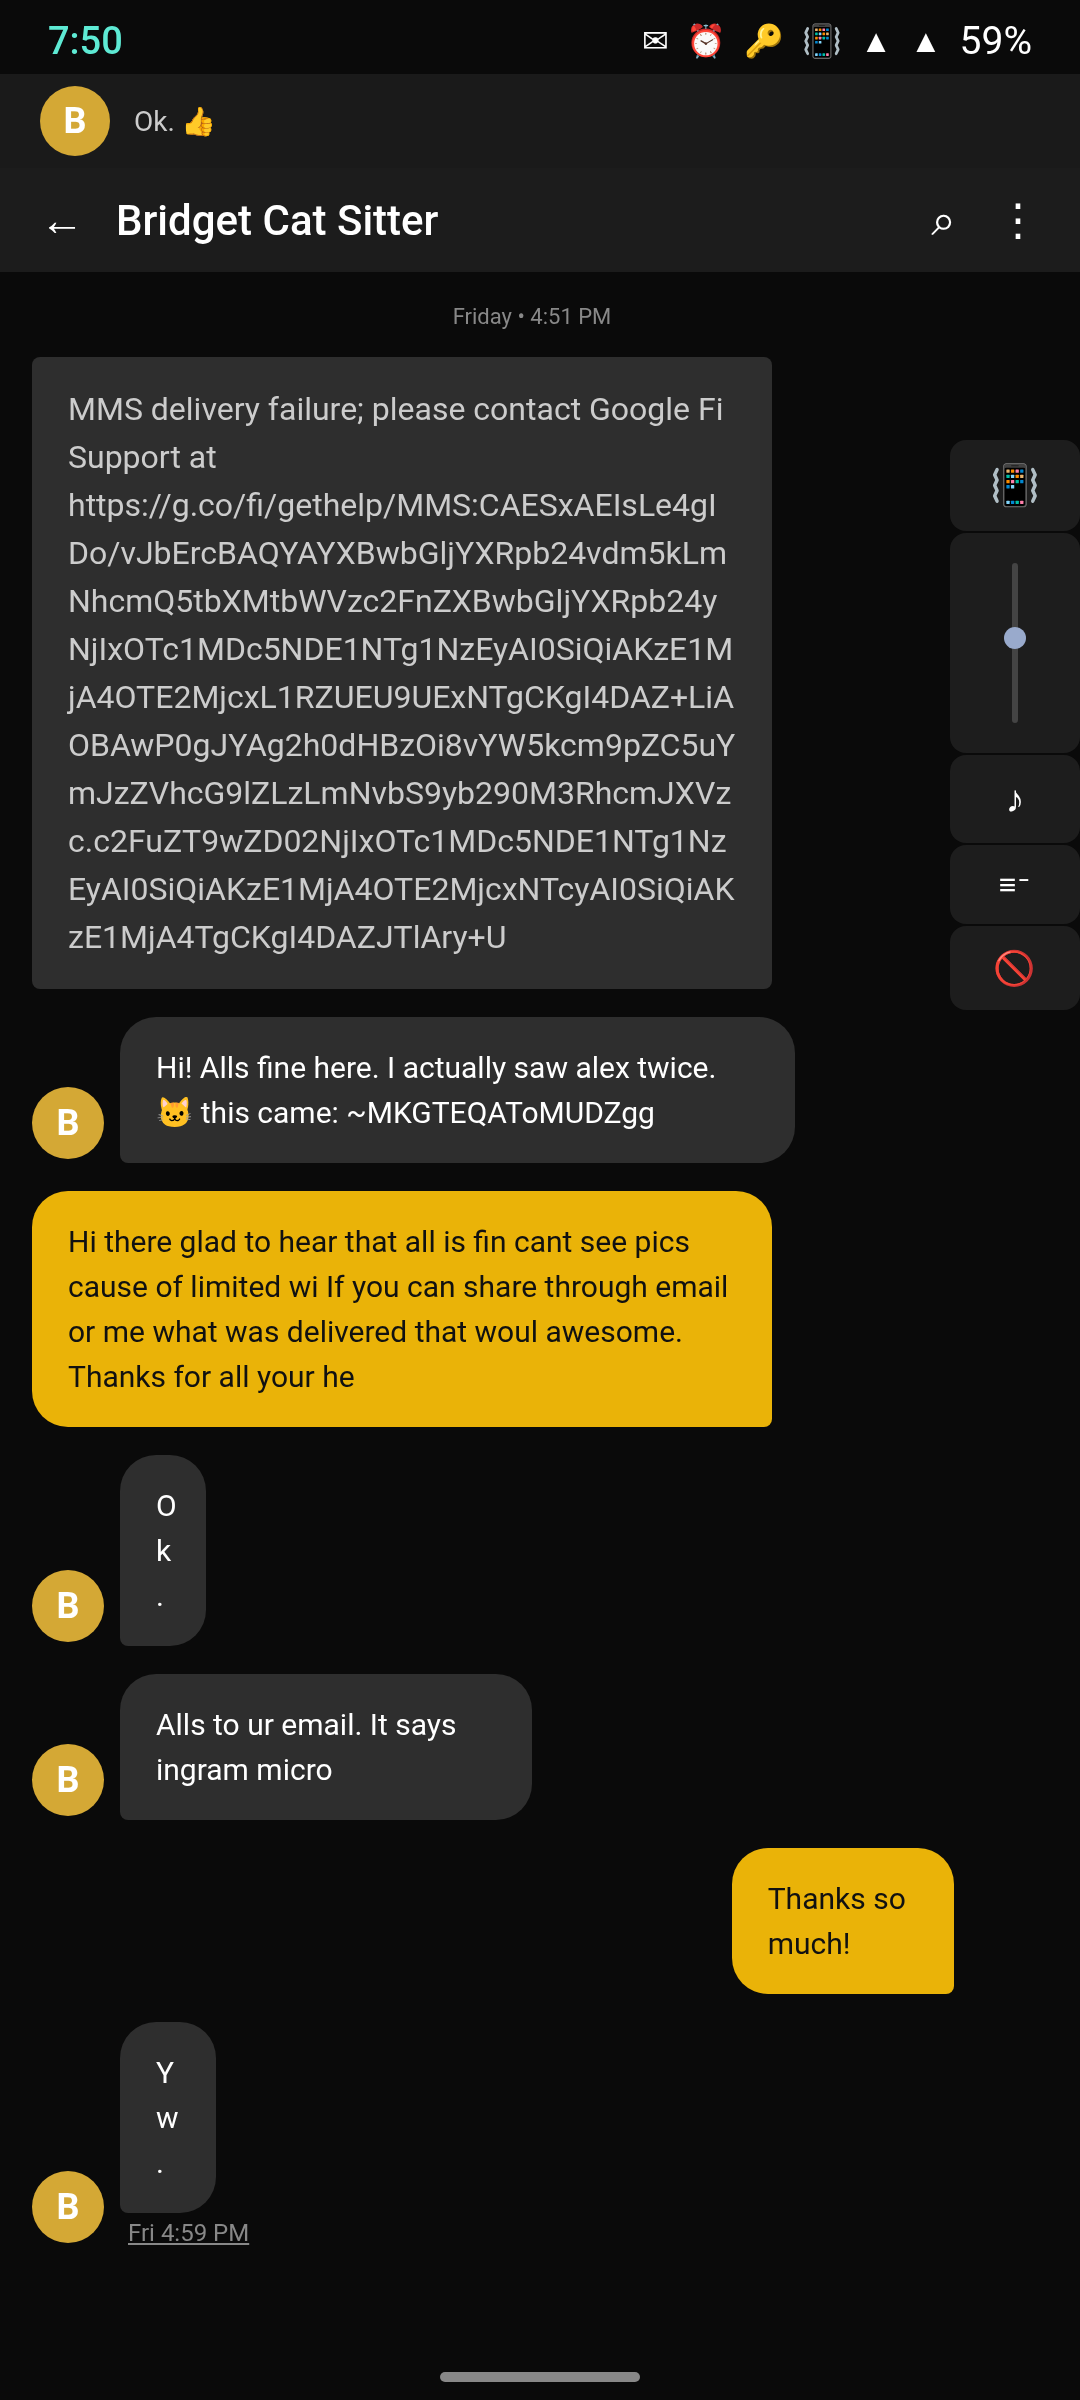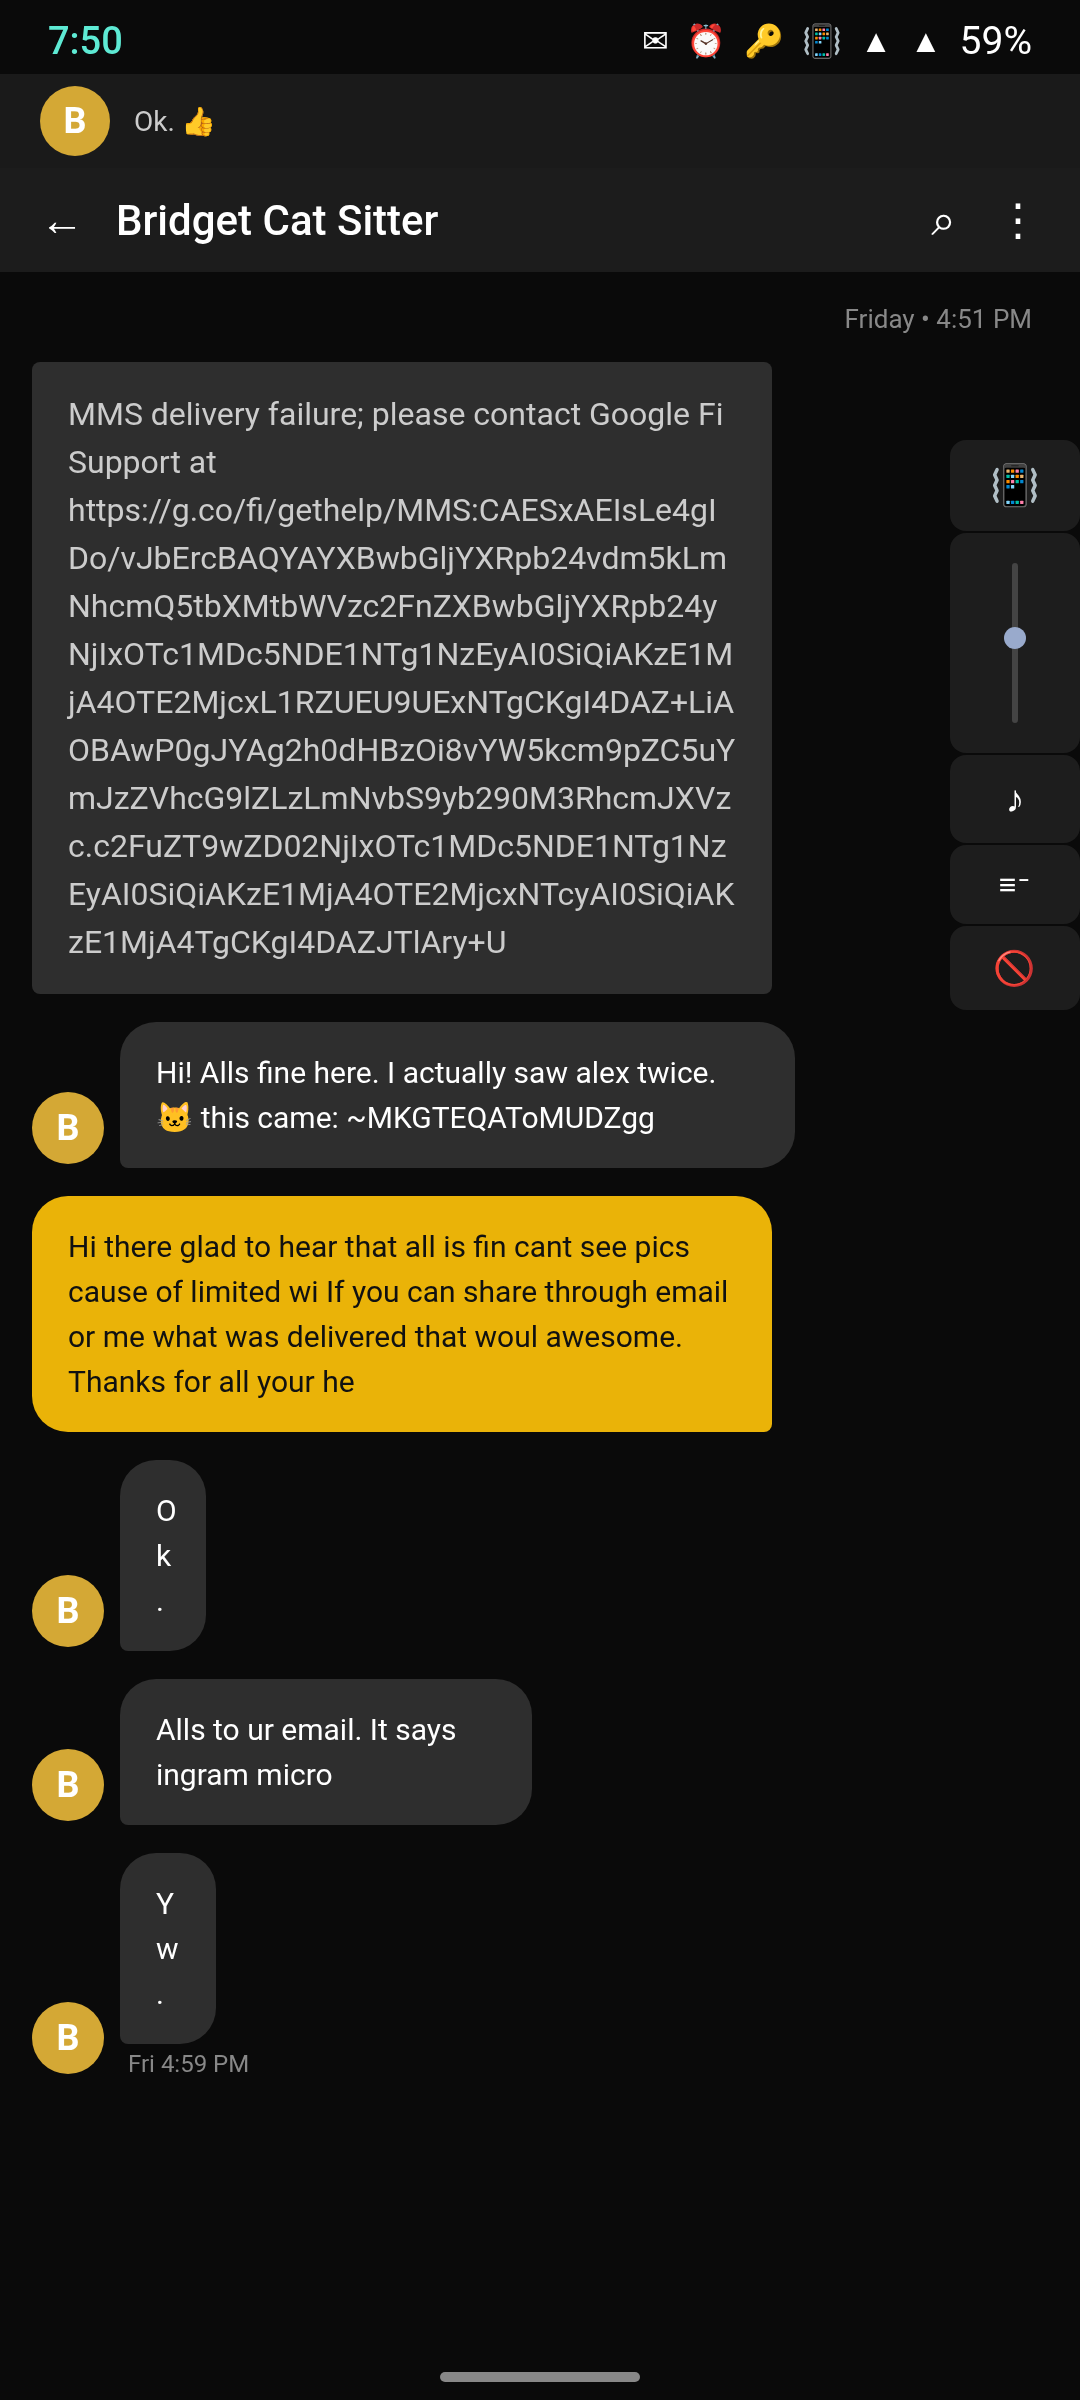--- a/index.html
+++ b/index.html
@@ -97,23 +97,23 @@
     
     .chat-body {
       padding: 20px 32px;
       display: flex;
       flex-direction: column;
       gap: 16px;
       padding-right: 48px;
     }
 
     .date-label {
-      text-align: right;
+      text-align: center;
       color: #888;
-      font-size: 26px;
+      font-size: 22px;
       margin: 12px 0;
     }
 
     
     .msg-row {
       display: flex;
       align-items: flex-end;
       gap: 16px;
     }
     .msg-row.outgoing {
@@ -162,20 +162,21 @@
       color: #ccc;
       border-radius: 8px;
       font-size: 32px;
     }
 
     .msg-time {
       font-size: 24px;
       color: #888;
       margin-top: 6px;
       padding-left: 8px;
+      text-decoration: underline;
     }
     .msg-col {
       display: flex;
       flex-direction: column;
       margin-top: 12px;
     }
 
     
     .overlay-panel {
       position: absolute;
@@ -335,20 +336,27 @@
 
   <div class="msg-row incoming">
     <div class="avatar">B</div>
     <div class="msg-col">
       <div class="bubble incoming-bubble">
         <span>Alls to ur email. It says ingram micro</span>
       </div>
     </div>
   </div>
 
+  <div class="msg-row outgoing">
+    <div class="msg-col">
+      <div class="bubble outgoing-bubble">
+        <span>Thanks so much!</span>
+      </div>
+    </div>
+  </div>
 
   <div class="msg-row incoming">
     <div class="avatar">B</div>
     <div class="msg-col">
       <div class="bubble incoming-bubble">
         <span>Yw.</span>
       </div>
       <div class="msg-time">Fri 4:59 PM</div>
     </div>
   </div>

